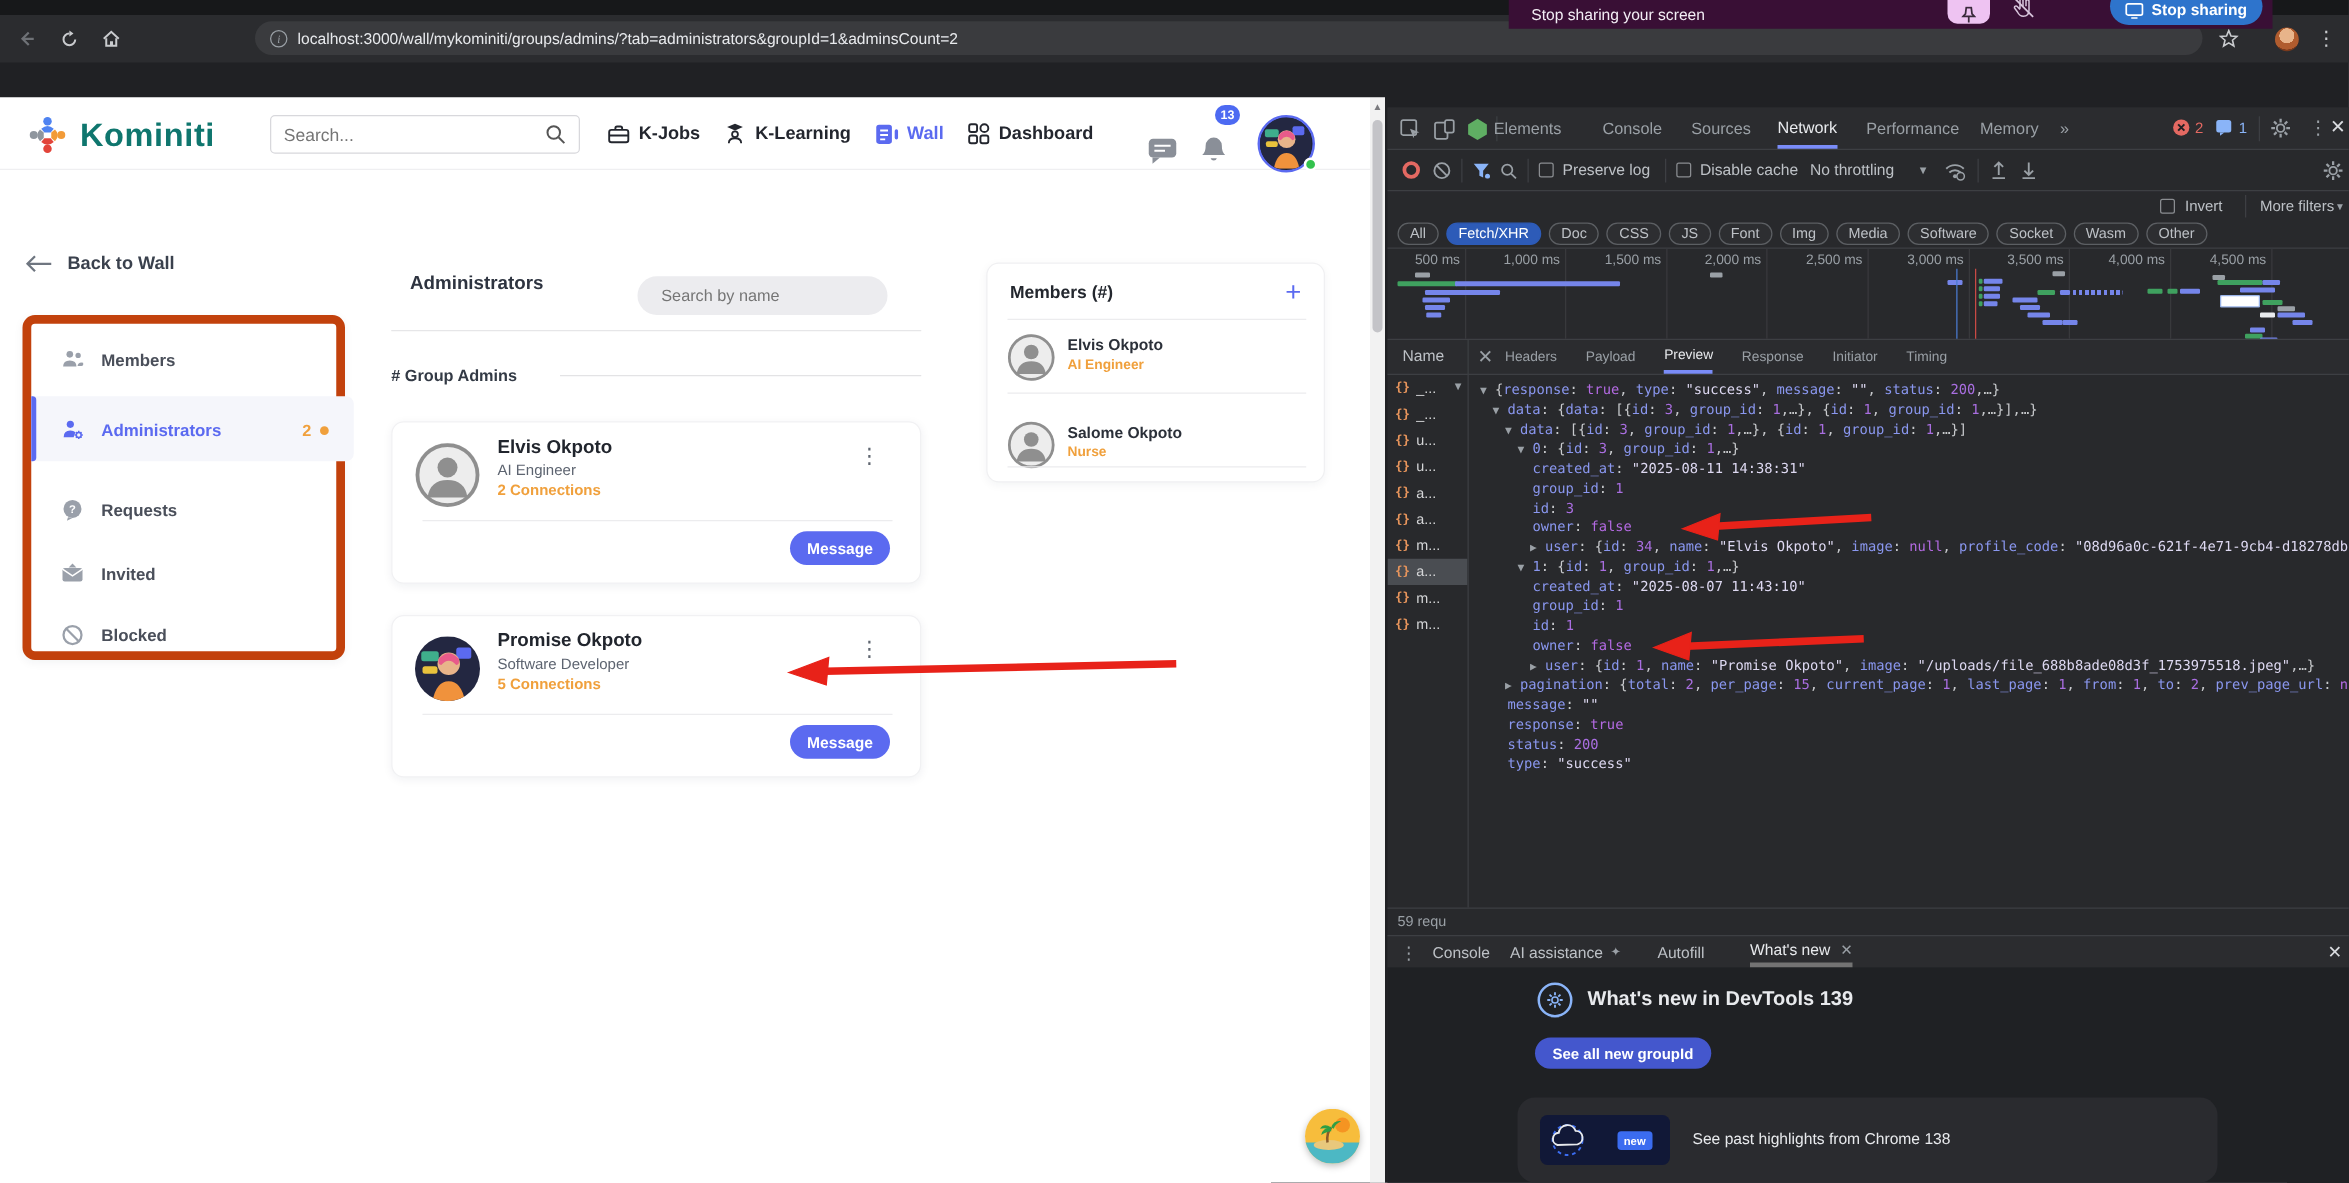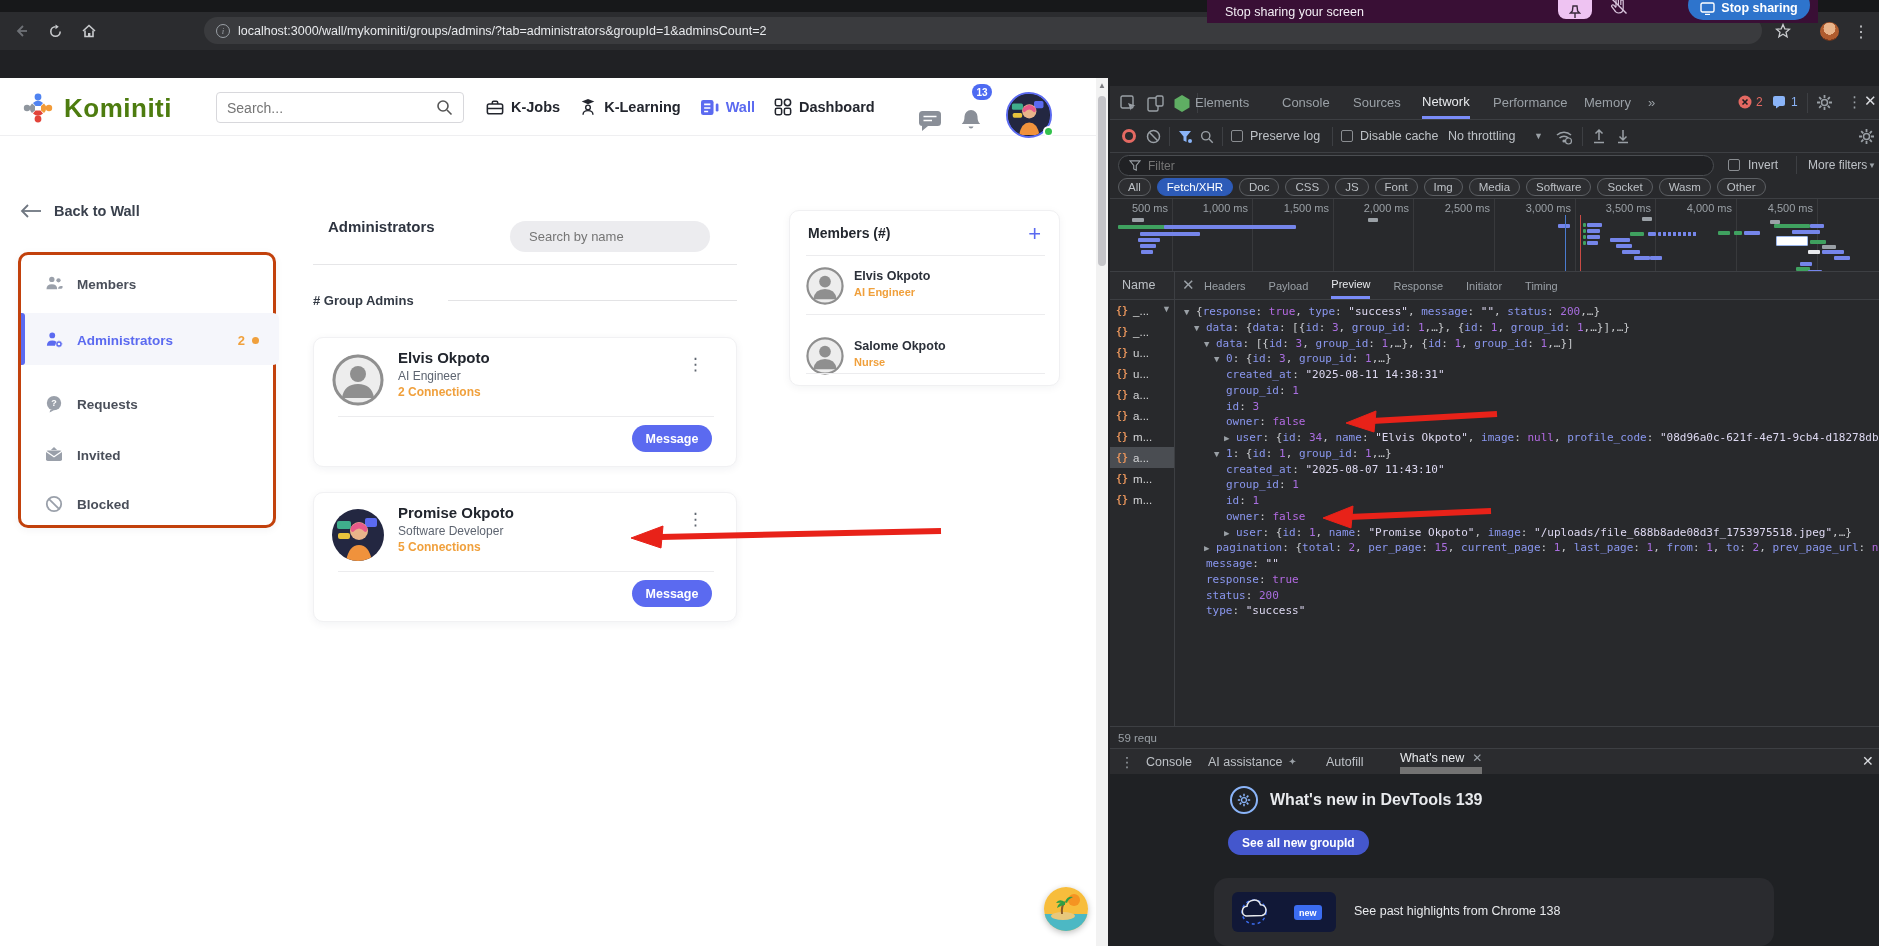--- a/index.html
+++ b/index.html
@@ -17,34 +17,34 @@
   .info-ic { width:14px; height:14px; border:1.4px solid #9aa0a6; border-radius:50%; color:#9aa0a6; font-size:9px; display:flex; align-items:center; justify-content:center; font-family:"Liberation Serif",serif; font-style:italic; }
   #share { position:absolute; left:1207px; top:0; width:611px; height:23px; background:#390f35; display:flex; align-items:center; color:#f3eef5; font-size:12.5px; }
   #share .pinkbtn { position:absolute; left:351px; top:-9px; width:34px; height:28px; border-radius:8px; background:#eec3f2; display:flex; align-items:flex-end; justify-content:center; color:#3a2a3c; }
   #share .handbtn { position:absolute; left:402px; top:-4px; width:22px; height:22px; color:#d9c6dd; }
   #share .stopbtn { position:absolute; left:481px; top:-10px; width:122px; height:30px; border-radius:15px; background:#2e74cc; color:#fff; font-size:12.5px; font-weight:bold; display:flex; align-items:flex-end; justify-content:center; gap:6px; padding-bottom:5px; }
 
   
   #app { position:absolute; left:0; top:78px; width:1108px; height:868px; background:#ffffff; }
   #appbar { position:absolute; left:0; top:0; width:1096px; height:58px; background:#fff; border-bottom:1px solid #efeff1; }
   #brand { position:absolute; left:20px; top:12px; display:flex; align-items:center; gap:8px; }
-  #brand .bword { font-size:26px; font-weight:bold; color:#4d7c0f; letter-spacing:.5px; }
+  #brand .bword { font-size:26px; font-weight:bold; color:#0f766e; letter-spacing:.5px; }
   #appsearch { position:absolute; left:216px; top:14px; width:248px; height:31px; border:1px solid #d8d8dc; border-radius:4px; display:flex; align-items:center; padding:0 10px; gap:8px; }
   #appsearch input { border:0; outline:0; flex:1; font-size:14px; color:#444; background:transparent; font-family:inherit; }
   #appnav { position:absolute; left:486px; top:0; height:58px; display:flex; align-items:center; gap:19px; }
   .navitem { display:flex; align-items:center; gap:7px; font-size:14.5px; font-weight:bold; color:#23262e; cursor:pointer; }
   .navitem.active { color:#5b6af0; }
   .hicon { position:absolute; color:#8a8f98; }
   #badge13 { position:absolute; left:972px; top:6px; min-width:20px; height:16px; border-radius:9px; background:#4d6af2; color:#fff; font-size:10px; font-weight:bold; display:flex; align-items:center; justify-content:center; padding:0 4px; }
   #avatarwrap { position:absolute; left:1006px; top:14px; width:46px; height:46px; border-radius:50%; border:2.5px solid #5b6af0; overflow:hidden; background:#1d2030; }
   #avatardot { position:absolute; left:1043px; top:48px; width:11px; height:11px; border-radius:50%; background:#33c24d; border:2px solid #fff; }
 
   #backrow { position:absolute; left:20px; top:125px; display:flex; align-items:center; gap:12px; font-size:14.5px; font-weight:bold; color:#3a414d; }
 
-  #sidecard { position:absolute; left:18px; top:174px; width:258px; height:276px; background:#fff; border:3px solid #c2410c; border-radius:10px; box-shadow:0 2px 8px rgba(20,30,60,.05); }
+  #sidecard { position:absolute; left:18px; top:174px; width:258px; height:276px; background:#fff; border:7px solid #c2410c; border-radius:10px; box-shadow:0 2px 8px rgba(20,30,60,.05); }
   .sitem { position:absolute; left:0; width:258px; height:34px; display:flex; align-items:center; gap:14px; padding-left:24px; font-size:13.5px; font-weight:bold; color:#4a4f5a; cursor:pointer; }
   .sitem .sic { color:#9aa0aa; width:18px; height:18px; }
   #sactive { position:absolute; left:0; top:58px; width:258px; height:52px; background:#f5f6fb; border-radius:0 6px 6px 0; }
   #sactivebar { position:absolute; left:0; top:58px; width:4px; height:52px; background:#5b6af0; border-radius:0 3px 3px 0; }
   .sitem.active { color:#5b6af0; }
   .sitem.active .sic { color:#5b6af0; }
   .scount { position:absolute; right:34px; font-size:13px; font-weight:bold; color:#f0a03c; }
   .sdot { position:absolute; right:20px; width:7px; height:7px; border-radius:50%; background:#f0a03c; }
 
   #admtitle { position:absolute; left:328px; top:140px; font-size:15px; font-weight:bold; color:#2e3440; }
@@ -110,21 +110,21 @@
   #jsonpane { position:absolute; left:66px; top:214px; width:703px; height:426px; overflow:hidden; background:#28292c; font-family:"DejaVu Sans Mono",monospace; font-size:11px; }
   .jl { position:absolute; left:8px; white-space:pre; height:15.75px; line-height:15.75px; width:695px; overflow:hidden; }
   .jarr { display:inline-block; width:12px; color:#9aa0a6; font-size:9px; cursor:pointer; }
   .jsp { display:inline-block; width:2px; }
   .tk-k { color:#8a97ef; } .tk-s { color:#ded9f2; } .tk-n { color:#a96ee0; }
   .tk-b { color:#b36ae2; } .tk-p { color:#c8cacd; }
   #dtStatus { position:absolute; left:0; top:640px; width:769px; height:22px; border-top:1px solid #3d3f43; }
   #reqcount { position:absolute; left:8px; top:5px; font-size:11.5px; color:#9aa0a6; }
   #dtDrawerBar { position:absolute; left:0; top:662px; width:769px; height:26px; background:#2b2c2f; border-top:1px solid #3d3f43; }
   .drtab { position:absolute; top:0; height:25px; display:flex; align-items:center; gap:6px; font-size:12.5px; color:#bdc1c6; cursor:pointer; }
-  .drtab.active { color:#e8eaed; border-bottom:7px solid #737373; }
+  .drtab.active { color:#e8eaed; border-bottom:4px solid #737373; }
   #dtWhats { position:absolute; left:0; top:688px; width:769px; height:172px; background:#1f2124; overflow:hidden; }
   #wnlogo { position:absolute; left:120px; top:12px; width:28px; height:28px; border-radius:50%; border:2px solid #8ab4f8; display:flex; align-items:center; justify-content:center; color:#8ab4f8; }
   #wntitle { position:absolute; left:160px; top:17px; font-size:16px; font-weight:bold; color:#e8eaed; }
   #wnbtn { position:absolute; left:118px; top:56px; height:25px; border-radius:13px; background:#4457cd; color:#fff; font-size:12px; font-weight:bold; display:flex; align-items:center; padding:0 14px; cursor:pointer; }
   #wncard { position:absolute; left:104px; top:104px; width:560px; height:68px; border-radius:14px; background:#2a2b2f; cursor:pointer; }
   #wnthumb { position:absolute; left:18px; top:14px; width:104px; height:40px; border-radius:6px; background:#111837; overflow:hidden; }
   #wnbadge { position:absolute; left:62px; top:13px; height:15px; border-radius:3px; background:#3b6cf0; color:#fff; font-size:9px; font-weight:bold; display:flex; align-items:center; padding:0 5px; }
   #wntext { position:absolute; left:140px; top:26px; font-size:12.5px; color:#e8eaed; }
 
   #annot { position:absolute; left:0; top:0; width:1879px; height:946px; pointer-events:none; z-index:60; }
@@ -540,26 +540,20 @@
       </svg>
     <svg class="abs" style="left:748px;top:8px" width="17" height="17" viewBox="0 0 17 17">
         <circle cx="8.5" cy="8.5" r="3" stroke="#9aa0a6" stroke-width="1.5" fill="none"></circle>
         <g stroke="#9aa0a6" stroke-width="1.8">
           <path d="M8.5 1 V4 M8.5 13 V16 M1 8.5 H4 M13 8.5 H16 M3.2 3.2 L5.3 5.3 M11.7 11.7 L13.8 13.8 M13.8 3.2 L11.7 5.3 M5.3 11.7 L3.2 13.8"></path>
         </g>
       </svg>
   </div>
 
   <div id="dtFilterRow">
-    <div id="filterpill">
-      <svg width="12" height="11" viewBox="0 0 14 13">
-          <path d="M1 1 H13 L8.5 6.5 V12 L5.5 10.5 V6.5 Z" stroke="#9aa0a6" stroke-width="1.3" fill="none"></path>
-        </svg>
-      <input placeholder="Filter" style="">
-    </div>
     <span class="abs" style="left:618px;top:6px;width:12px;height:12px;border:1.4px solid #8a8d91;border-radius:2px"></span>
     <span class="abs" style="left:638px;top:5px;font-size:12px">Invert</span>
     <div class="abs" style="left:686px;top:3px;width:1px;height:18px;background:#3d3f43"></div>
     <span class="abs" style="left:698px;top:5px;font-size:12px">More filters</span>
     <span class="abs" style="left:758px;top:8px;color:#9aa0a6;font-size:8px">▼</span>
   </div>
 
   <div id="dtChips">
       <div class="chip">All</div>
       <div class="chip on">Fetch/XHR</div>

